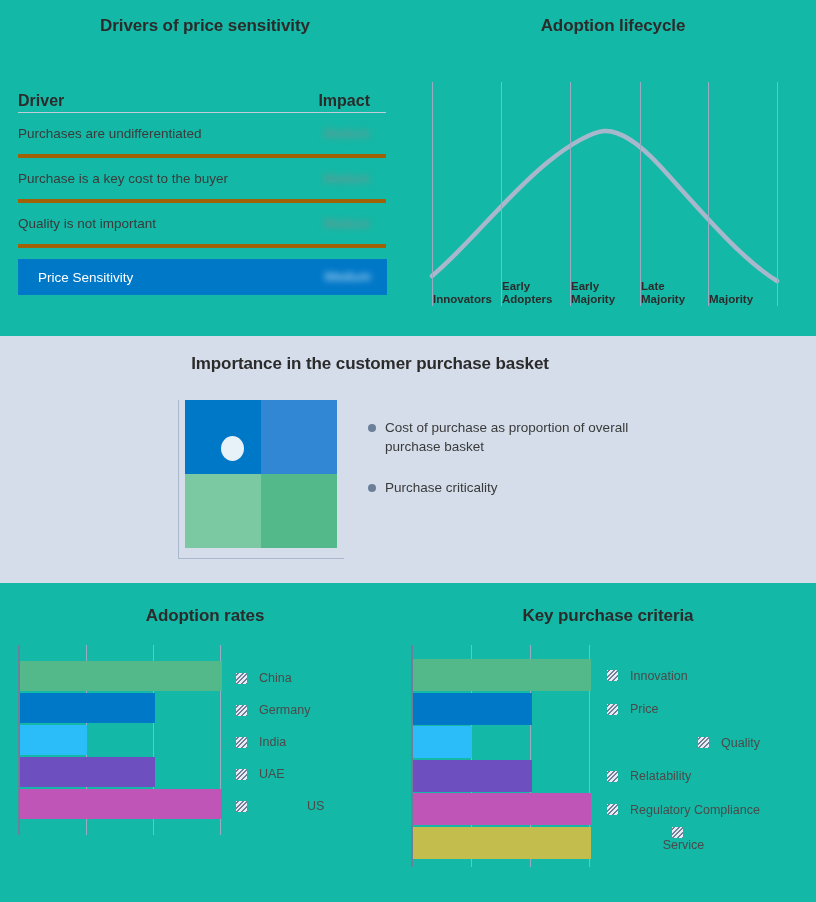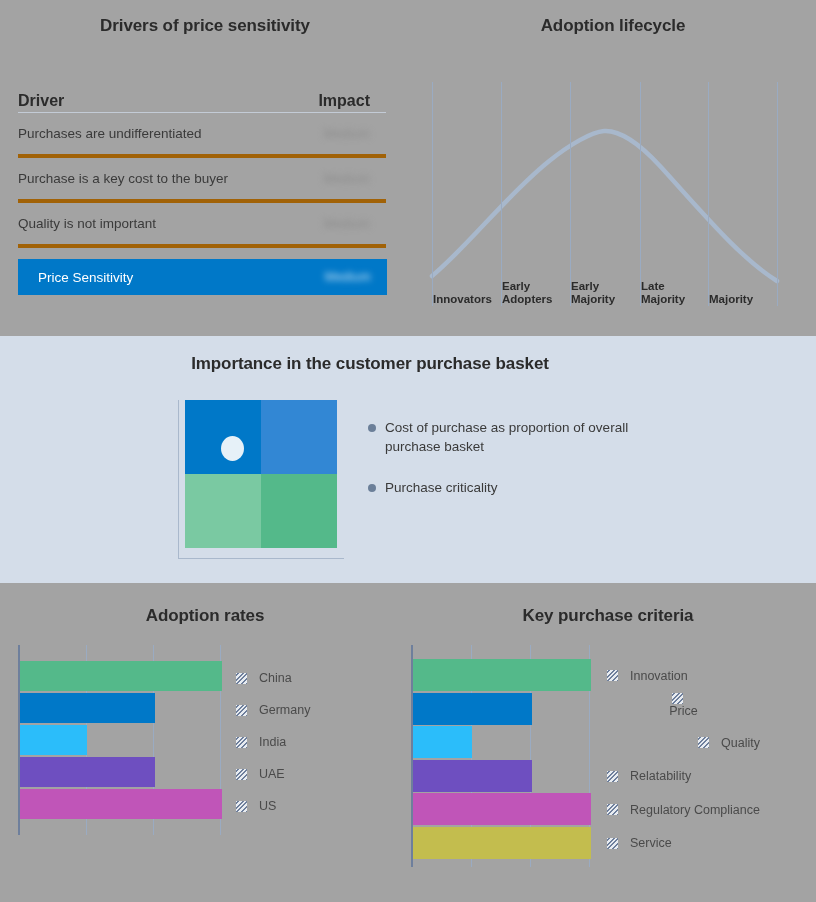--- a/index.html
+++ b/index.html
@@ -5,21 +5,21 @@
 <style>
   html, body {
     margin: 0;
     padding: 0;
     background: #ffffff;
   }
   #page {
     position: relative;
     width: 816px;
     height: 902px;
-    background: #a3a3a3;
+    background: #14b8a6;
     font-family: "Liberation Sans", sans-serif;
     overflow: hidden;
   }
 
   
   .panel-title {
     position: absolute;
     font-size: 17px;
     font-weight: bold;
     color: #2b2b2b;
@@ -341,21 +341,21 @@
           <span class="bc-lbl">Germany</span>
         </div>
         <div class="bc-li" style="height: 32px;">
           <span class="bc-sw"></span>
           <span class="bc-lbl">India</span>
         </div>
         <div class="bc-li" style="height: 32px;">
           <span class="bc-sw"></span>
           <span class="bc-lbl">UAE</span>
         </div>
-        <div class="bc-li" style="height: 32px;">
+        <div class="bc-li" style="height: 32px; gap: 48px;">
           <span class="bc-sw"></span>
           <span class="bc-lbl">US</span>
         </div>
       </div>
   </div>
 
   <div class="panel-title" id="criteria-title">Key purchase criteria</div>
 
   <div class="bar-chart" id="chart-criteria" style="left:411px;top:645px;width:400px;height:222px;">
     <div class="bc-plot" style="left:0;top:0;width:181px;height:222px;">
@@ -370,37 +370,37 @@
           <div class="bc-bar" style="left: 2px; top: 114.5px; height: 32px; width: 118.667px; background: rgb(110, 79, 192);"></div>
           <div class="bc-bar" style="left: 2px; top: 148px; height: 32px; width: 178px; background: rgb(192, 85, 184);"></div>
           <div class="bc-bar" style="left: 2px; top: 181.5px; height: 32px; width: 178px; background: rgb(195, 189, 78);"></div>
         </div>
     </div>
     <div class="bc-legend" id="criteria-legend" style="left:196px;top:14px;">
         <div class="bc-li" style="height: 33.5px;">
           <span class="bc-sw"></span>
           <span class="bc-lbl">Innovation</span>
         </div>
+        <div class="bc-li" style="height: 33.5px;">
+          <span class="bc-sw"></span>
+          <span class="bc-lbl">Price</span>
+        </div>
+        <div class="bc-li" style="height: 33.5px; justify-content: flex-end;">
+          <span class="bc-sw"></span>
+          <span class="bc-lbl">Quality</span>
+        </div>
+        <div class="bc-li" style="height: 33.5px;">
+          <span class="bc-sw"></span>
+          <span class="bc-lbl">Relatability</span>
+        </div>
+        <div class="bc-li" style="height: 33.5px;">
+          <span class="bc-sw"></span>
+          <span class="bc-lbl">Regulatory Compliance</span>
+        </div>
         <div class="bc-li" style="height: 33.5px; flex-direction: column;">
           <span class="bc-sw"></span>
-          <span class="bc-lbl">Price</span>
-        </div>
-        <div class="bc-li" style="height: 33.5px; justify-content: flex-end;">
-          <span class="bc-sw"></span>
-          <span class="bc-lbl">Quality</span>
-        </div>
-        <div class="bc-li" style="height: 33.5px;">
-          <span class="bc-sw"></span>
-          <span class="bc-lbl">Relatability</span>
-        </div>
-        <div class="bc-li" style="height: 33.5px;">
-          <span class="bc-sw"></span>
-          <span class="bc-lbl">Regulatory Compliance</span>
-        </div>
-        <div class="bc-li" style="height: 33.5px;">
-          <span class="bc-sw"></span>
           <span class="bc-lbl">Service</span>
         </div>
       </div>
   </div>
 
 
 </div>
 
 </body></html>

